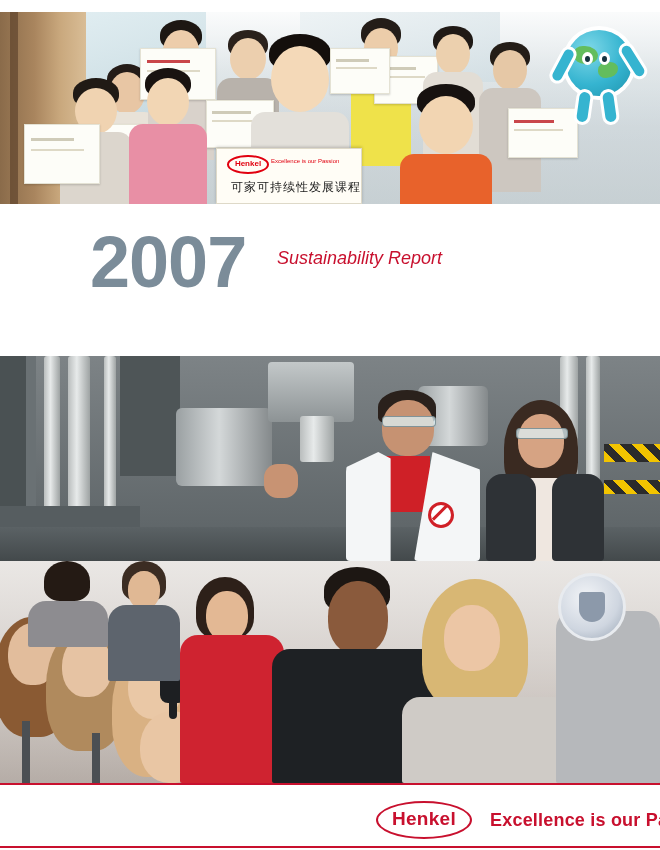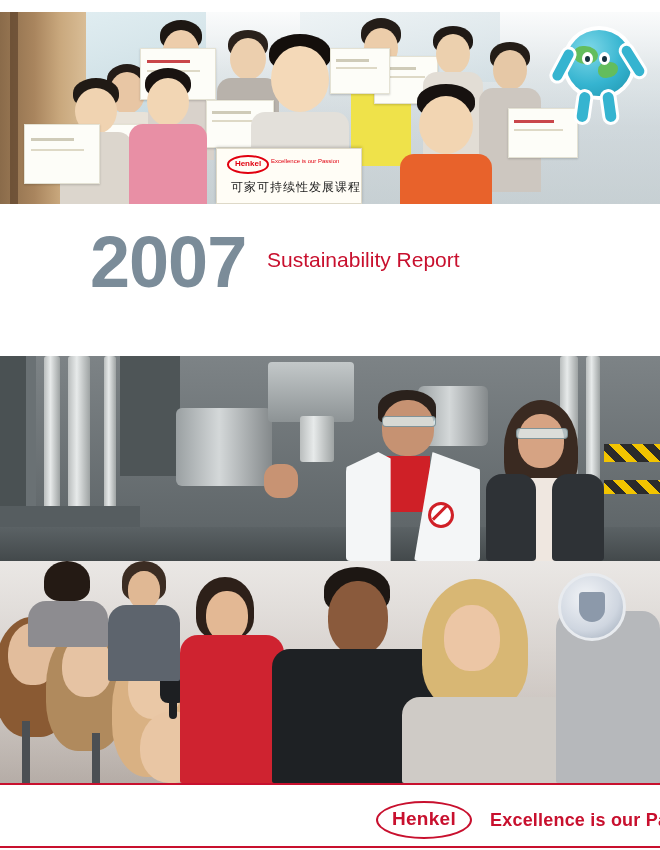--- a/index.html
+++ b/index.html
@@ -214,24 +214,25 @@
     left: 90px;
     top: 22px;
     font-size: 72px;
     line-height: 72px;
     font-weight: bold;
     color: #7b8c99;
     letter-spacing: -1px;
   }
   .subtitle {
     position: absolute;
-    left: 267px;
+    left: 277px;
     top: 44px;
-    font-size: 21px;
+    font-size: 18px;
     color: #c8102e;
+    font-style: italic;
   }
 
   
   .band2 {
     height: 205px;
     background: linear-gradient(180deg, #8e9396 0%, #6f7679 55%, #5e6568 100%);
   }
   .b2-pipe {
     position: absolute;
     background: linear-gradient(90deg, #b9bdbd, #e7eaea 40%, #9ea3a3 100%);

